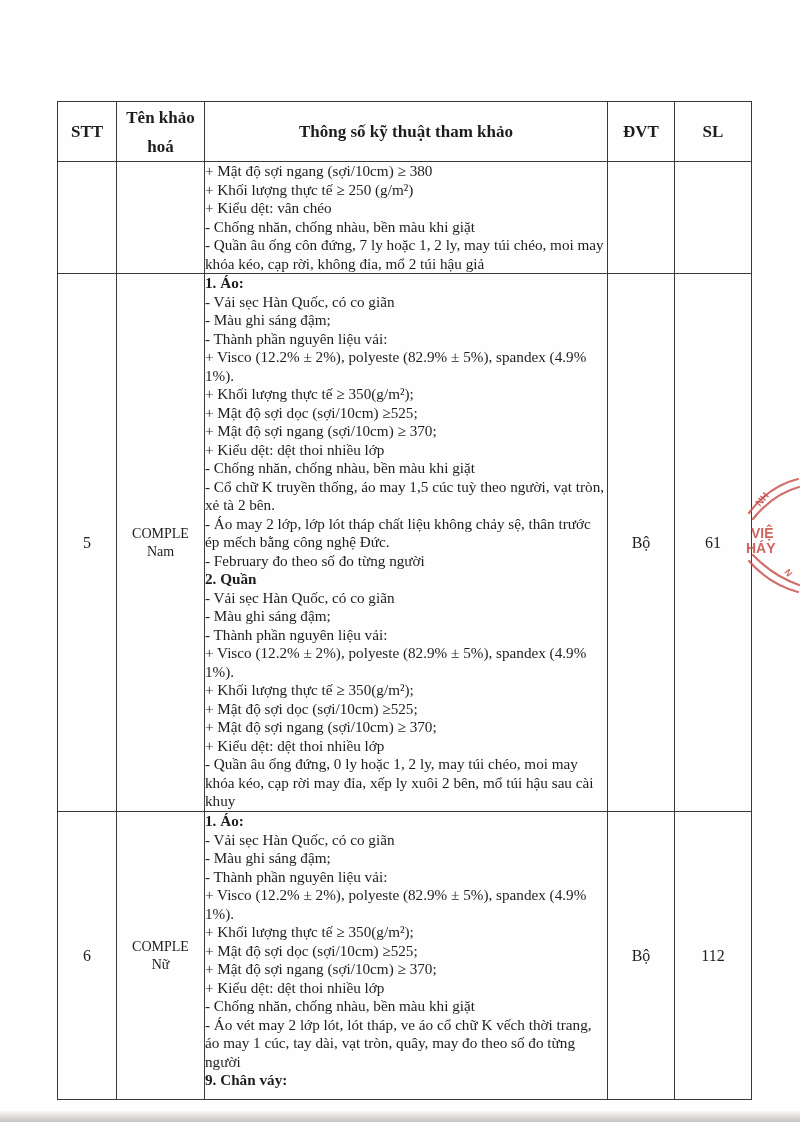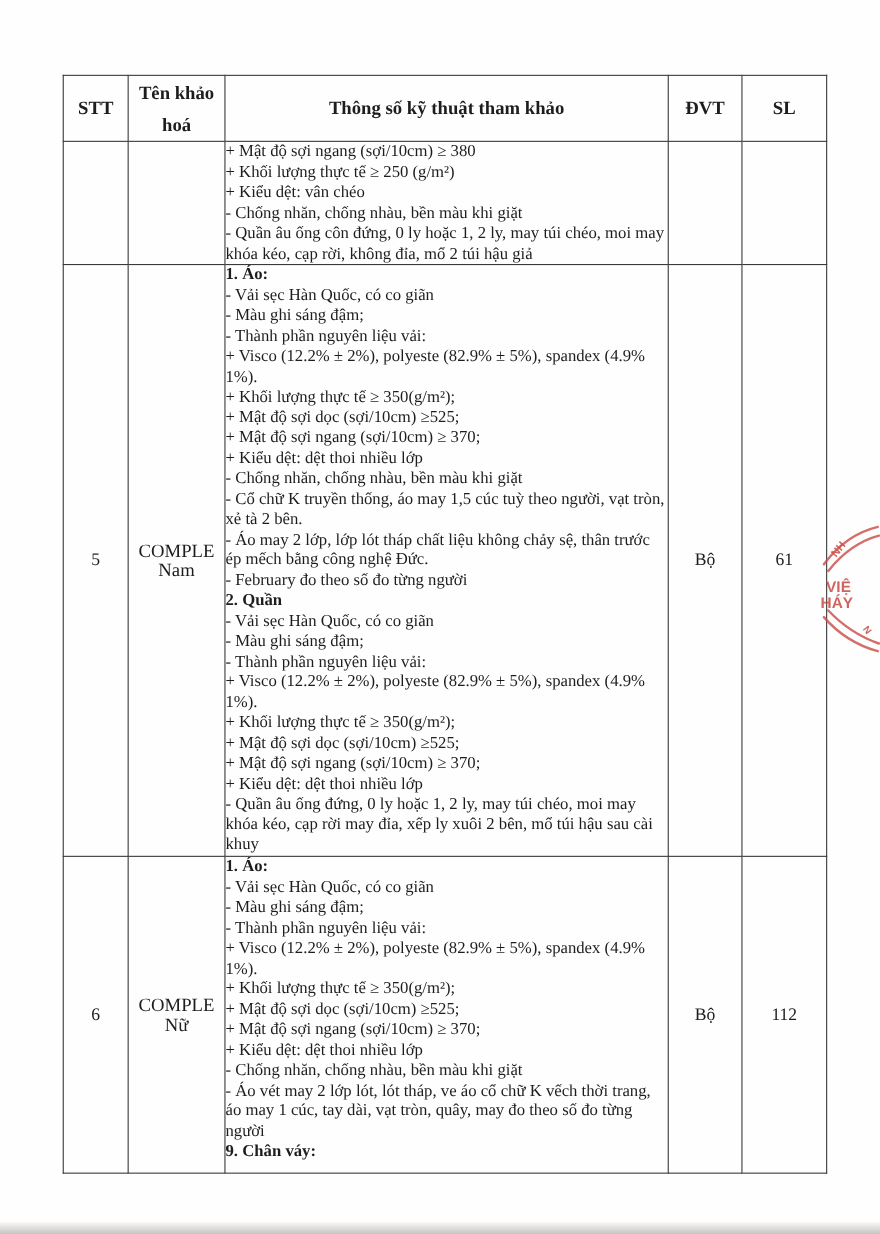--- a/index.html
+++ b/index.html
@@ -4,37 +4,37 @@
 <style>
   html,body{margin:0;padding:0;}
   body{
     width:800px;height:1122px;position:relative;overflow:hidden;
     background:#ffffff;color:#1d1d1d;
     font-family:"Liberation Serif","DejaVu Serif",serif;
   }
   .page{position:absolute;inset:0;background:#fffefe;overflow:hidden;}
 
   table.doc{
-    position:absolute;left:57px;top:68px;width:694px;
+    position:absolute;left:57px;top:101px;width:694px;
     border-collapse:collapse;table-layout:fixed;font-family:Liberation Serif, serif;
   }
   table.doc th, table.doc td{
     border:1.6px solid #3a3a3a;
     overflow:hidden;
     padding:0;
   }
   table.doc thead tr{height:60px;}
   th{
     font-size:17px;font-weight:bold;text-align:center;vertical-align:middle;
     line-height:29px;padding:0 2px;
   }
   td.center{
     text-align:center;vertical-align:middle;font-size:16px;
   }
-  td.name-cell{font-size:17px;line-height:18px;font-weight:normal;margin-left:16px;}
+  td.name-cell{font-size:14px;line-height:18px;font-weight:normal;margin-left:16px;}
   td.specs{
     vertical-align:top;text-align:left;
     padding:2px 6px 0 9px;
     font-size:15.2px;line-height:18.5px;margin-left:36px;
   }
   td.specs p{margin:0;}
   td.specs p.b{font-weight:bold;}
 
   .stamp{
     position:absolute;top:472px;right:0;width:56px;height:130px;
@@ -70,21 +70,21 @@
     </thead>
     <tbody id="tbody">
         <tr style="height: 112px;">
           <td class="center"></td>
           <td class="center name-cell"></td>
           <td class="specs">
             <p>+ Mật độ sợi ngang (sợi/10cm) ≥ 380</p>
             <p>+ Khối lượng thực tế ≥ 250 (g/m²)</p>
             <p>+ Kiểu dệt: vân chéo</p>
             <p>- Chống nhăn, chống nhàu, bền màu khi giặt</p>
-            <p>- Quần âu ống côn đứng, 0 ly hoặc 1, 2 ly, may túi chéo, moi may khóa kéo, cạp rời, không đỉa, mổ 2 túi hậu giả</p>
+            <p>- Quần âu ống côn đứng, 7 ly hoặc 1, 2 ly, may túi chéo, moi may khóa kéo, cạp rời, không đỉa, mổ 2 túi hậu giả</p>
           </td>
           <td class="center"></td>
           <td class="center"></td>
         </tr>
         <tr style="height: 538px;">
           <td class="center">5</td>
           <td class="center name-cell">
             <div>COMPLE</div>
             <div>Nam</div>
           </td>

